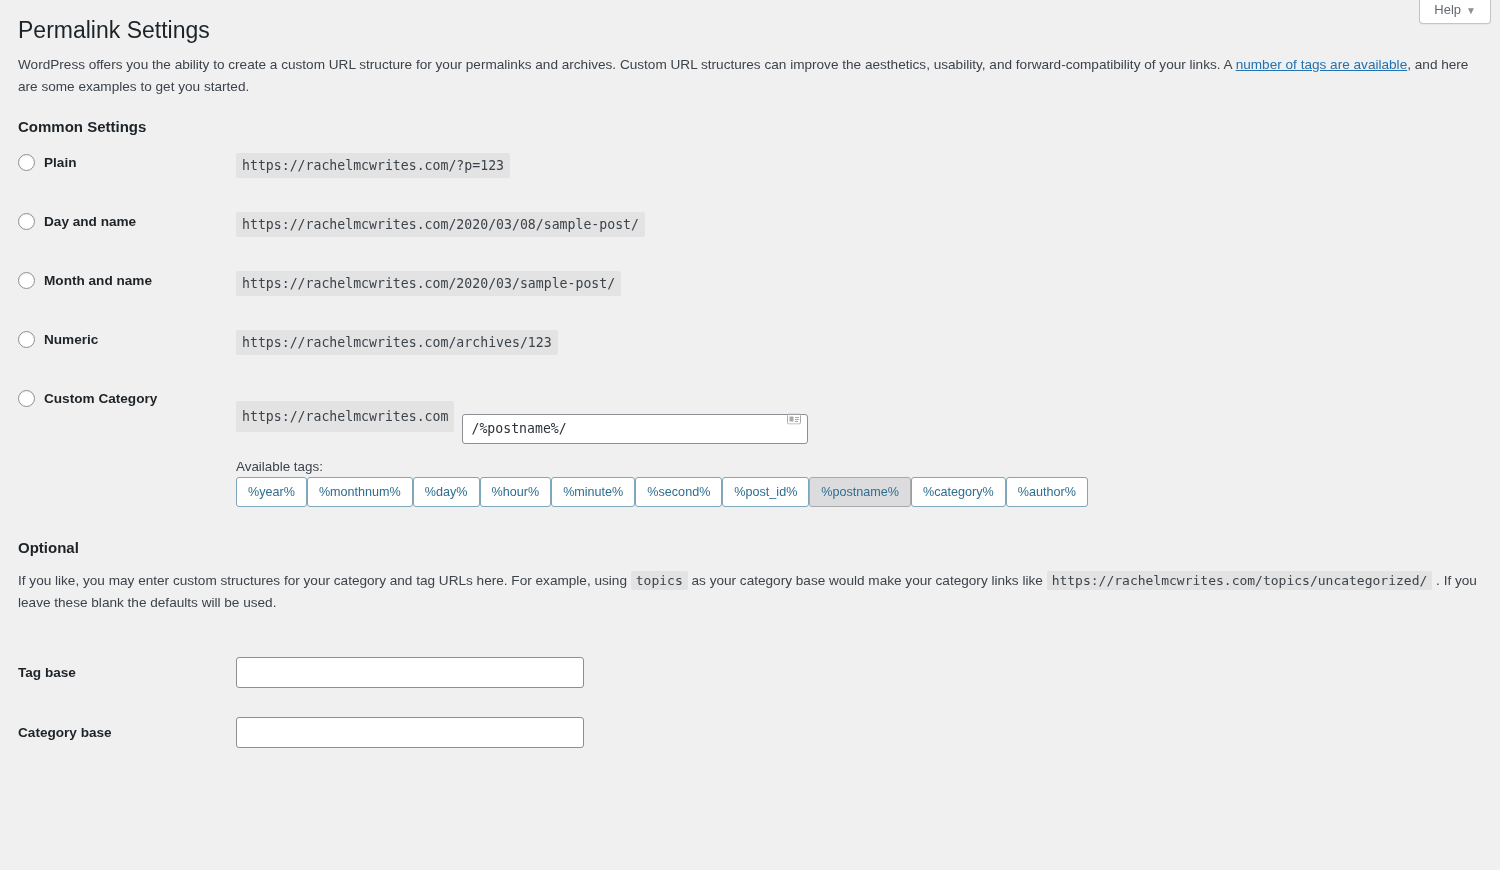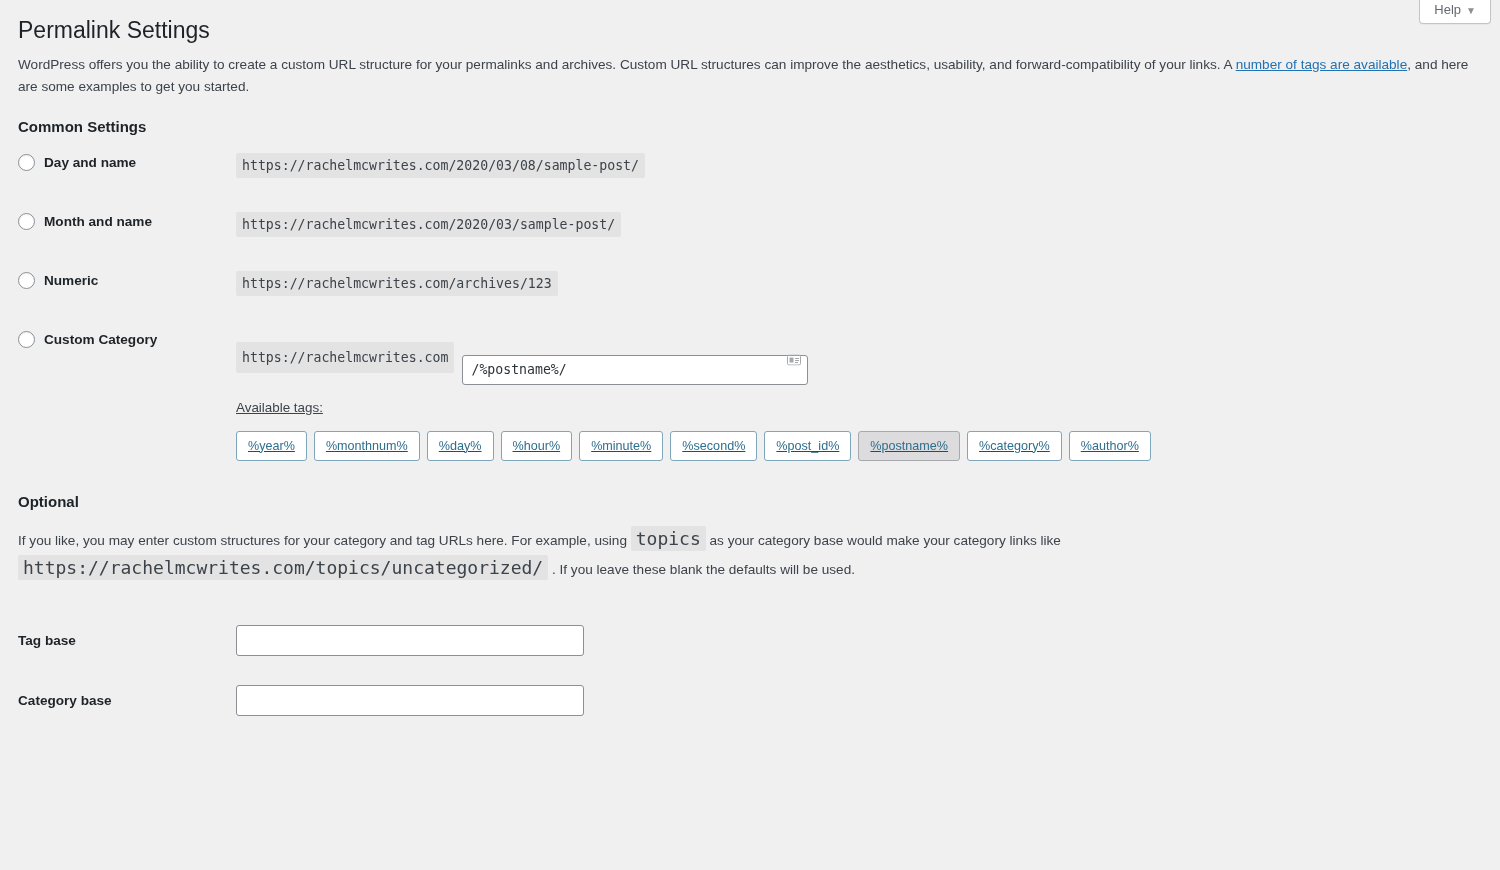--- a/index.html
+++ b/index.html
@@ -66,21 +66,21 @@
     max-width: 1466px;
   }
   p.intro a {
     color: #2271b1;
     text-decoration: underline;
   }
 
   
   code.chip {
     font-family: "DejaVu Sans Mono", monospace;
-    font-size: 18px;
+    font-size: 13px;
     background: #e3e3e3;
     color: #3c434a;
     padding: 2px 5px;
     border-radius: 2px;
   }
 
   
   table.form-table {
     border-collapse: collapse;
     margin-top: 16px;
@@ -179,29 +179,26 @@
     transform: translateY(-50%);
     width: 14px; height: 11px;
     pointer-events: none;
   }
 
   .available-tags-label {
     font-size: 13.4px;
     color: #3c434a;
     margin-top: 14px;
     line-height: 1.4;
-    text-decoration: underline;
   }
 
   .tags-row {
     display: flex;
     flex-wrap: wrap;
-    gap: 7px;
-    margin-top: 13px;
-    text-decoration: underline;
+    gap: 0;
   }
   button.tag-btn {
     font-family: "Liberation Sans", sans-serif;
     font-size: 12.6px;
     color: #2e6e8e;
     background: #fff;
     border: 1px solid #7fa7bb;
     border-radius: 3px;
     padding: 6px 11px;
     cursor: pointer;
@@ -275,20 +272,31 @@
   </div>
 
   <h1 class="page-title">Permalink Settings</h1>
 
   <p class="intro"><span>WordPress offers you the ability to create a custom URL structure for your permalinks and archives. Custom URL structures can improve the aesthetics, usability, and forward-compatibility of your links. A </span><a href="#">number of tags are available</a><span>, and here are some examples to get you started.</span></p>
 
   <h2 class="section-title" id="common-settings-heading">Common Settings</h2>
 
   <table class="form-table">
     <tbody>
+      <tr class="permalink-row">
+        <td class="radio-cell">
+          <label class="radio-label">
+            <span class="radio"></span>
+            <span>Plain</span>
+          </label>
+        </td>
+        <td class="example-cell">
+          <code class="url-example">https://rachelmcwrites.com/?p=123</code>
+        </td>
+      </tr>
 
       <tr class="permalink-row">
         <td class="radio-cell">
           <label class="radio-label">
             <span class="radio"></span>
             <span>Day and name</span>
           </label>
         </td>
         <td class="example-cell">
           <code class="url-example">https://rachelmcwrites.com/2020/03/08/sample-post/</code>

